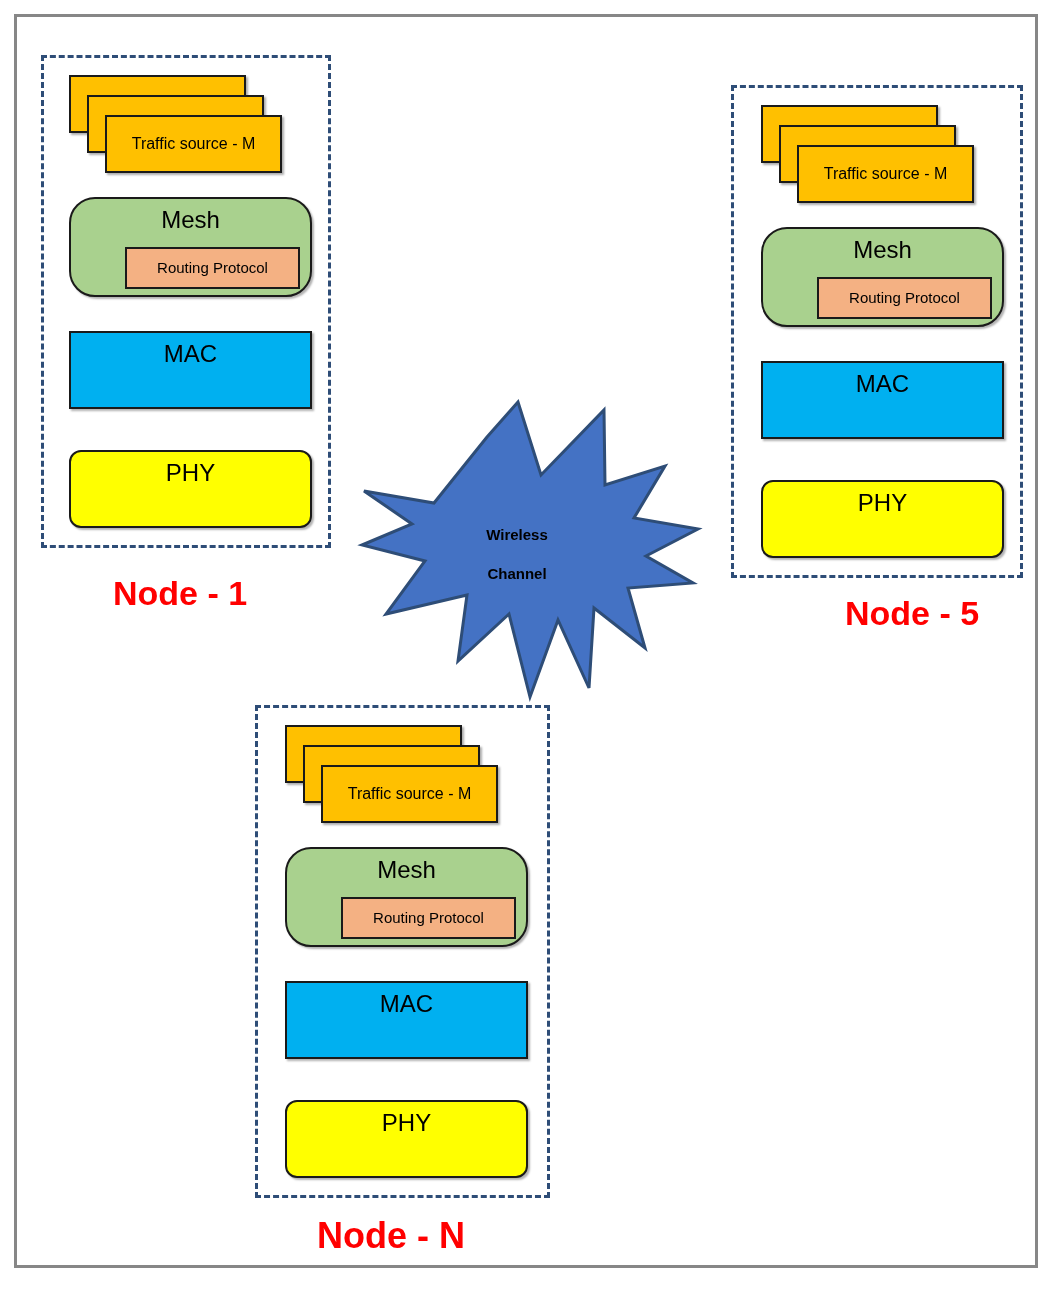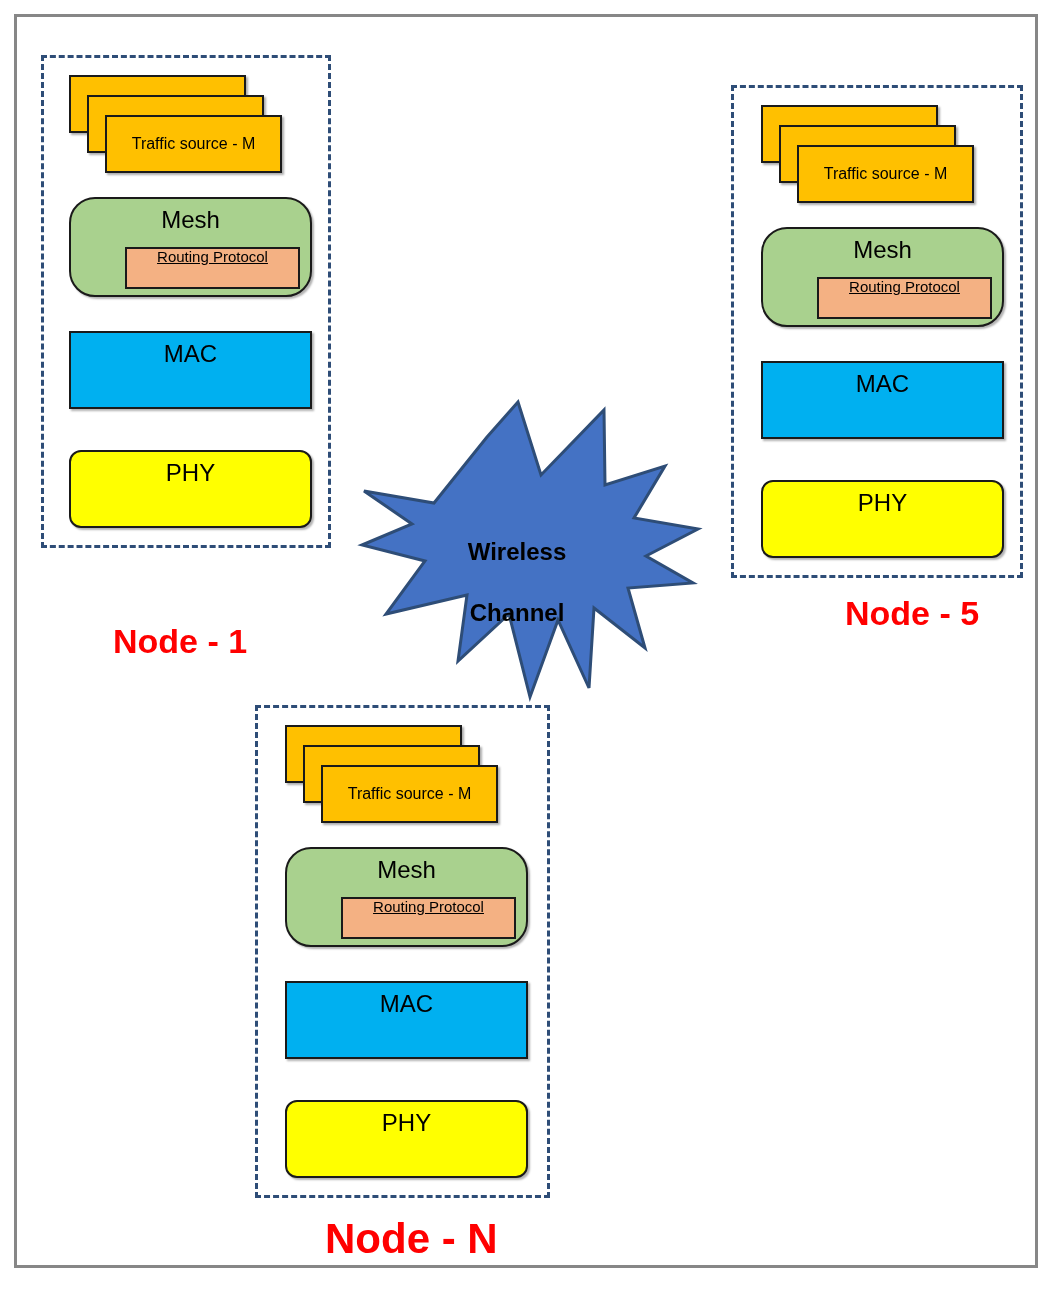--- a/index.html
+++ b/index.html
@@ -63,23 +63,22 @@
   }
   
   .routing {
     position: absolute;
     box-sizing: border-box;
     background: #F4B183;
     border: 2px solid #1a1a1a;
     text-align: center;
     color: #000000;
     display: flex;
-    align-items: flex-start;
+    align-items: center;
     justify-content: center;
-    text-decoration: underline;
   }
   
   .traffic-stack {
     position: absolute;
   }
   .traffic-card {
     position: absolute;
     box-sizing: border-box;
     background: #FFC000;
     border: 2px solid #1a1a1a;
@@ -141,21 +140,21 @@
 
     <div class="layer mac" style="left:25px; top:273px; width:243px; height:78px; font-size:24px; padding-top:8px;">
       <span class="layer-label">MAC</span>
     </div>
 
     <div class="layer phy" style="left:25px; top:392px; width:243px; height:78px; font-size:24px; padding-top:8px;">
       <span class="layer-label">PHY</span>
     </div>
   </div>
 
-  <div class="node-caption" style="left:113px; top:574px; font-size:34px;margin-top:48px;">Node - 1</div>
+  <div class="node-caption" style="left:113px; top:574px; font-size:34px;">Node - 1</div>
 
   <div class="node-box" style="left:731px; top:85px; width:292px; height:493px;">
 
     <div class="traffic-stack" style="left:27px; top:17px; width:240px; height:105px;">
       <div class="traffic-card" style="left:0px; top:0px; width:177px; height:58px;"></div>
       <div class="traffic-card" style="left:18px; top:20px; width:177px; height:58px;"></div>
       <div class="traffic-card" style="left:36px; top:40px; width:177px; height:58px; font-size:16px;">
         <span>Traffic source - M</span>
       </div>
     </div>
@@ -197,25 +196,25 @@
 
     <div class="layer mac" style="left:27px; top:273px; width:243px; height:78px; font-size:24px; padding-top:8px;">
       <span class="layer-label">MAC</span>
     </div>
 
     <div class="layer phy" style="left:27px; top:392px; width:243px; height:78px; font-size:24px; padding-top:8px;">
       <span class="layer-label">PHY</span>
     </div>
   </div>
 
-  <div class="node-caption" style="left:325px; top:1215px; font-size:42px;">Node - N</div>
+  <div class="node-caption" style="left:317px; top:1215px; font-size:36px;">Node - N</div>
 
   <div class="channel" style="left:358px; top:398px; width:340px; height:300px;">
     <svg width="340" height="300" viewBox="0 0 340 300">
       <polygon points="129,39 160,4 183,77 246,12 247,87 307,68 276,120 340,131 288,158 335,185 270,190 287,250 236,210 231,290 200,222 172,299 151,216 100,263 109,197 28,216 67,163 4,147 54,126 6,93 76,105" fill="#4472C4" stroke="#2E4D77" stroke-width="3" stroke-linejoin="miter"></polygon>
     </svg>
-    <div class="channel-text" style="left:54px; top:108px; width:210px; font-size:24px;">
+    <div class="channel-text" style="left:54px; top:108px; width:210px; font-size:15px;">
       <div>Wireless</div>
       <div>Channel</div>
     </div>
   </div>
 
 </div>
 
 </body></html>

